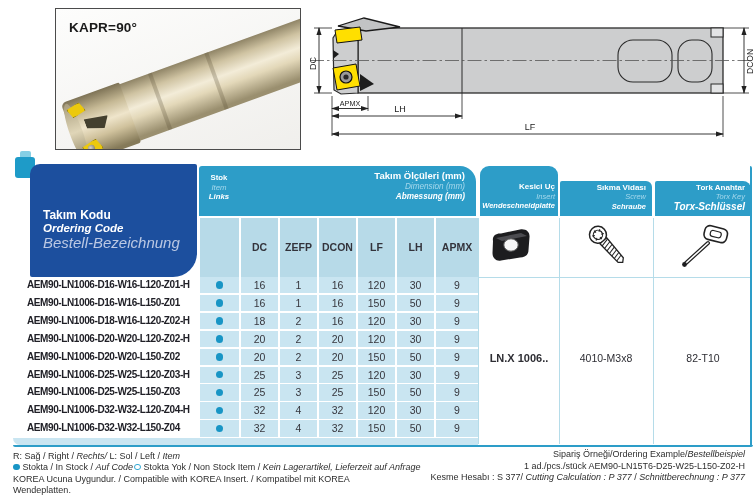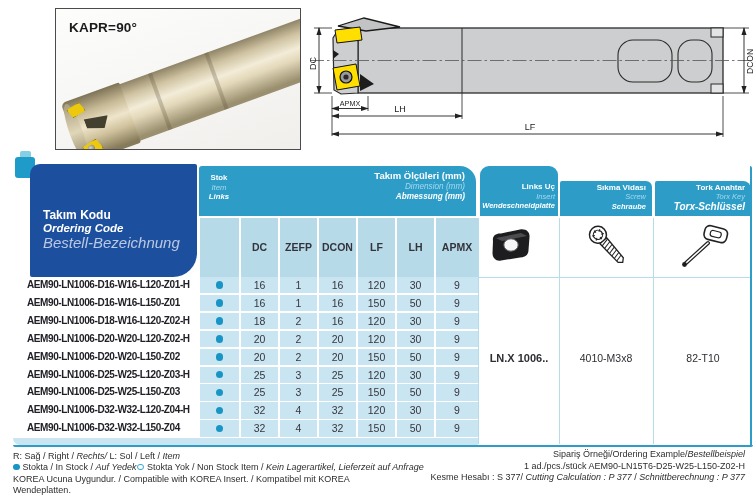--- a/index.html
+++ b/index.html
@@ -190,21 +190,21 @@
       <div class="hl1">Stok</div>
       <div class="hl2">Item</div>
       <div class="hl3">Links</div>
     </div>
     <div class="abs dims-head hblock">
       <div class="hl1">Takım Ölçüleri (mm)</div>
       <div class="hl2">Dimension (mm)</div>
       <div class="hl3">Abmessung (mm)</div>
     </div>
     <div class="abs insert-head hblock">
-      <div class="hl1">Links Uç</div>
+      <div class="hl1">Kesici Uç</div>
       <div class="hl2" style="font-size:7.5px">Insert</div>
       <div class="hl3" style="font-size:7.5px">Wendeschneidplatte</div>
     </div>
 
     <div class="abs subcell" style="left:187px;width:39px"></div>
     <div id="dimcells">
         <div class="abs subcell" style="left: 228px; width: 37px;">DC</div>
         <div class="abs subcell" style="left: 267px; width: 37px;">ZEFP</div>
         <div class="abs subcell" style="left: 306px; width: 37px;">DCON</div>
         <div class="abs subcell" style="left: 345px; width: 37px;">LF</div>
@@ -354,21 +354,21 @@
     <div class="abs merged m-torx">82-T10</div>
 
     <div class="abs band-left"></div>
     <div class="abs bottom-line"></div>
     <div class="abs right-line"></div>
   </div>
 
   <div class="abs foot foot-left">
     <div><span class="seg-r">R: Sağ / Right / </span><span class="seg-i">Rechts/</span><span class="seg-r">  L: Sol / Left / </span><span class="seg-i">Item</span></div>
     <div>
-      <span class="ldot"></span><span><span class="seg-r">Stokta / In Stock / </span><span class="seg-i">Auf Yedek</span></span><span class="lcirc"></span><span><span class="seg-r">Stokta Yok / Non Stock Item / </span><span class="seg-i">Kein Lagerartikel, Lieferzeit auf Anfrage</span></span>
+      <span class="ldot"></span><span><span class="seg-r">Stokta / In Stock / </span><span class="seg-i">Auf Code</span></span><span class="lcirc"></span><span><span class="seg-r">Stokta Yok / Non Stock Item / </span><span class="seg-i">Kein Lagerartikel, Lieferzeit auf Anfrage</span></span>
     </div>
     <div><span class="seg-r">KOREA Ucuna Uygundur. / Compatible with KOREA Insert. / Kompatibel mit KOREA</span></div>
     <div><span class="seg-r">Wendeplatten.</span></div>
   </div>
   <div class="abs foot foot-right">
     <div><span class="seg-r">Sipariş Örneği/Ordering Example/</span><span class="seg-i">Bestellbeispiel</span></div>
     <div><span class="seg-r">1 ad./pcs./stück  AEM90-LN15T6-D25-W25-L150-Z02-H</span></div>
     <div><span class="seg-r">Kesme Hesabı : S 377/ </span><span class="seg-i">Cutting Calculation : P 377</span><span class="seg-r"> / </span><span class="seg-i">Schnittberechnung : P 377</span></div>
   </div>
 </div>

